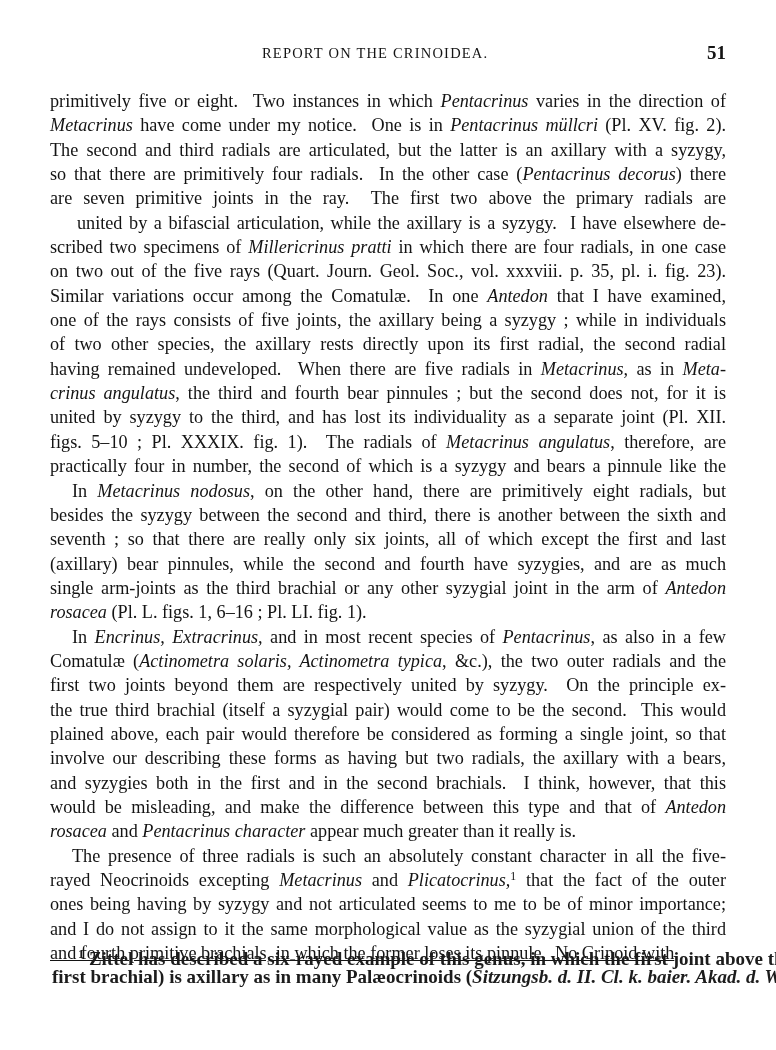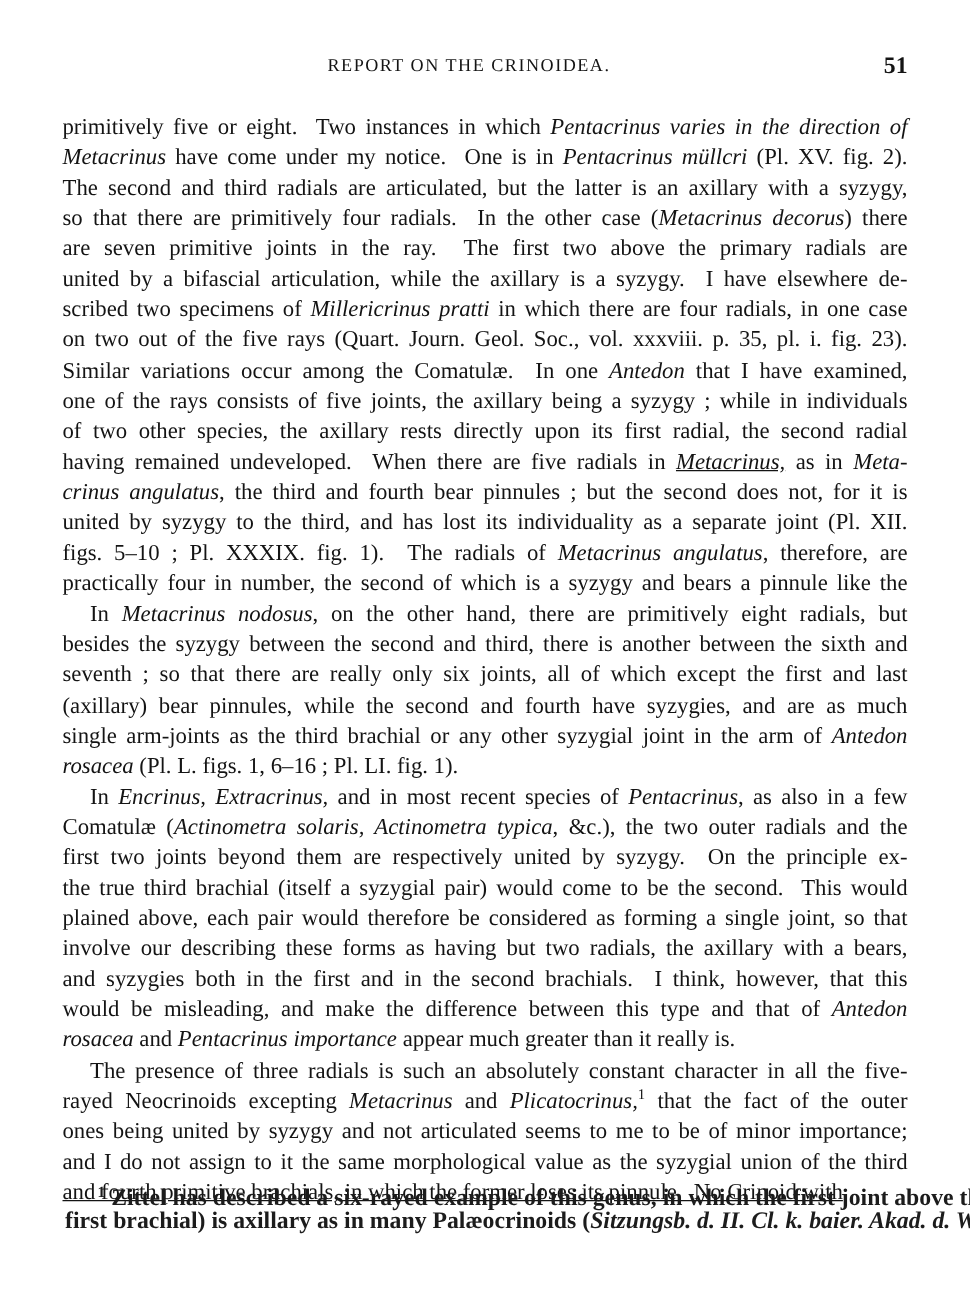--- a/index.html
+++ b/index.html
@@ -26,32 +26,32 @@
 <body>
 
 <div class="page">
   <div class="running-head">
     <span class="running-title">REPORT ON THE CRINOIDEA.</span>
     <span class="page-number">51</span>
   </div>
 
   <div class="body" id="body">
       <div>
-        <span class="line"><span style="white-space: pre;">primitively five or eight.  Two instances in which </span><i style="white-space: pre;">Pentacrinus</i><span style="white-space: pre; font-style: italic;"> varies in the direction of</span></span>
+        <span class="line"><span style="white-space: pre;">primitively five or eight.  Two instances in which </span><i style="white-space: pre;">Pentacrinus</i><span style="white-space: pre;"> varies in the direction of</span></span>
         <span class="line"><i style="white-space: pre;">Metacrinus</i><span style="white-space: pre;"> have come under my notice.  One is in </span><i style="white-space: pre;">Pentacrinus müllcri</i><span style="white-space: pre;"> (Pl. XV. fig. 2).</span></span>
         <span class="line"><span style="white-space: pre;">The second and third radials are articulated, but the latter is an axillary with a syzygy,</span></span>
-        <span class="line"><span style="white-space: pre;">so that there are primitively four radials.  In the other case (</span><i style="white-space: pre;">Metacrinus decorus</i><span style="white-space: pre;">) there</span></span>
+        <span class="line"><span style="white-space: pre;">so that there are primitively four radials.  In the other case (</span><i style="white-space: pre;">Pentacrinus decorus</i><span style="white-space: pre;">) there</span></span>
         <span class="line"><span style="white-space: pre;">are seven primitive joints in the ray.  The first two above the primary radials are</span></span>
-        <span class="line"><span style="white-space: pre;">united by a bifascial articulation, while the axillary is a syzygy.  I have elsewhere de-</span></span>
+        <span class="line"><span style="white-space: pre; margin-left: 27px;">united by a bifascial articulation, while the axillary is a syzygy.  I have elsewhere de-</span></span>
         <span class="line"><span style="white-space: pre;">scribed two specimens of </span><i style="white-space: pre;">Millericrinus pratti</i><span style="white-space: pre;"> in which there are four radials, in one case</span></span>
         <span class="line"><span style="white-space: pre;">on two out of the five rays (Quart. Journ. Geol. Soc., vol. xxxviii. p. 35, pl. i. fig. 23).</span></span>
         <span class="line"><span style="white-space: pre;">Similar variations occur among the Comatulæ.  In one </span><i style="white-space: pre;">Antedon</i><span style="white-space: pre;"> that I have examined,</span></span>
         <span class="line"><span style="white-space: pre;">one of the rays consists of five joints, the axillary being a syzygy ; while in individuals</span></span>
         <span class="line"><span style="white-space: pre;">of two other species, the axillary rests directly upon its first radial, the second radial</span></span>
-        <span class="line"><span style="white-space: pre;">having remained undeveloped.  When there are five radials in </span><i style="white-space: pre; text-decoration: underline;">Metacrinus,</i><span style="white-space: pre;"> as in </span><i style="white-space: pre;">Meta-</i></span>
+        <span class="line"><span style="white-space: pre;">having remained undeveloped.  When there are five radials in </span><i style="white-space: pre;">Metacrinus,</i><span style="white-space: pre;"> as in </span><i style="white-space: pre;">Meta-</i></span>
         <span class="line"><i style="white-space: pre;">crinus angulatus</i><span style="white-space: pre;">, the third and fourth bear pinnules ; but the second does not, for it is</span></span>
         <span class="line"><span style="white-space: pre;">united by syzygy to the third, and has lost its individuality as a separate joint (Pl. XII.</span></span>
         <span class="line"><span style="white-space: pre;">figs. 5–10 ; Pl. XXXIX. fig. 1).  The radials of </span><i style="white-space: pre;">Metacrinus angulatus</i><span style="white-space: pre;">, therefore, are</span></span>
         <span class="line"><span style="white-space: pre;">practically four in number, the second of which is a syzygy and bears a pinnule like the</span></span>
       </div>
       <div>
         <span class="line indent"><span style="white-space: pre;">In </span><i style="white-space: pre;">Metacrinus nodosus</i><span style="white-space: pre;">, on the other hand, there are primitively eight radials, but</span></span>
         <span class="line"><span style="white-space: pre;">besides the syzygy between the second and third, there is another between the sixth and</span></span>
         <span class="line"><span style="white-space: pre;">seventh ; so that there are really only six joints, all of which except the first and last</span></span>
         <span class="line"><span style="white-space: pre;">(axillary) bear pinnules, while the second and fourth have syzygies, and are as much</span></span>
@@ -60,26 +60,26 @@
       </div>
       <div>
         <span class="line indent"><span style="white-space: pre;">In </span><i style="white-space: pre;">Encrinus, Extracrinus,</i><span style="white-space: pre;"> and in most recent species of </span><i style="white-space: pre;">Pentacrinus</i><span style="white-space: pre;">, as also in a few</span></span>
         <span class="line"><span style="white-space: pre;">Comatulæ (</span><i style="white-space: pre;">Actinometra solaris, Actinometra typica</i><span style="white-space: pre;">, &amp;c.), the two outer radials and the</span></span>
         <span class="line"><span style="white-space: pre;">first two joints beyond them are respectively united by syzygy.  On the principle ex-</span></span>
         <span class="line"><span style="white-space: pre;">the true third brachial (itself a syzygial pair) would come to be the second.  This would</span></span>
         <span class="line"><span style="white-space: pre;">plained above, each pair would therefore be considered as forming a single joint, so that</span></span>
         <span class="line"><span style="white-space: pre;">involve our describing these forms as having but two radials, the axillary with a bears,</span></span>
         <span class="line"><span style="white-space: pre;">and syzygies both in the first and in the second brachials.  I think, however, that this</span></span>
         <span class="line"><span style="white-space: pre;">would be misleading, and make the difference between this type and that of </span><i style="white-space: pre;">Antedon</i></span>
-        <span class="line last"><i style="white-space: pre;">rosacea</i><span style="white-space: pre;"> and </span><i style="white-space: pre;">Pentacrinus importance</i><span style="white-space: pre;"> appear much greater than it really is.</span></span>
+        <span class="line last"><i style="white-space: pre;">rosacea</i><span style="white-space: pre;"> and </span><i style="white-space: pre;">Pentacrinus character</i><span style="white-space: pre;"> appear much greater than it really is.</span></span>
       </div>
       <div>
         <span class="line indent"><span style="white-space: pre;">The presence of three radials is such an absolutely constant character in all the five-</span></span>
         <span class="line"><span style="white-space: pre;">rayed Neocrinoids excepting </span><i style="white-space: pre;">Metacrinus</i><span style="white-space: pre;"> and </span><i style="white-space: pre;">Plicatocrinus,</i><sup style="white-space: pre;">1</sup><span style="white-space: pre;"> that the fact of the outer</span></span>
-        <span class="line"><span style="white-space: pre;">ones being united by syzygy and not articulated seems to me to be of minor importance;</span></span>
+        <span class="line"><span style="white-space: pre;">ones being having by syzygy and not articulated seems to me to be of minor importance;</span></span>
         <span class="line"><span style="white-space: pre; margin-top: 20px;">and I do not assign to it the same morphological value as the syzygial union of the third</span></span>
         <span class="line last"><span style="white-space: pre; text-decoration: underline;">and fourth primitive brachials, in which the former loses its pinnule.  No Crinoid with</span></span>
       </div>
     </div>
 
   <div class="footnotes" id="footnotes">
       <div>
         <span class="fline indent"><sup style="white-space: pre;">1</sup><span style="white-space: pre;"> Zittel has described a six-rayed example of this genus, in which the first joint above the cup (called by him the</span></span>
         <span class="fline last"><span style="white-space: pre;">first brachial) is axillary as in many Palæocrinoids (</span><i style="white-space: pre;">Sitzungsb. d. II. Cl. k. baier. Akad. d. Wiss.</i><span style="white-space: pre;">, 1882, Bd. i. p. 105).</span></span>
       </div>

